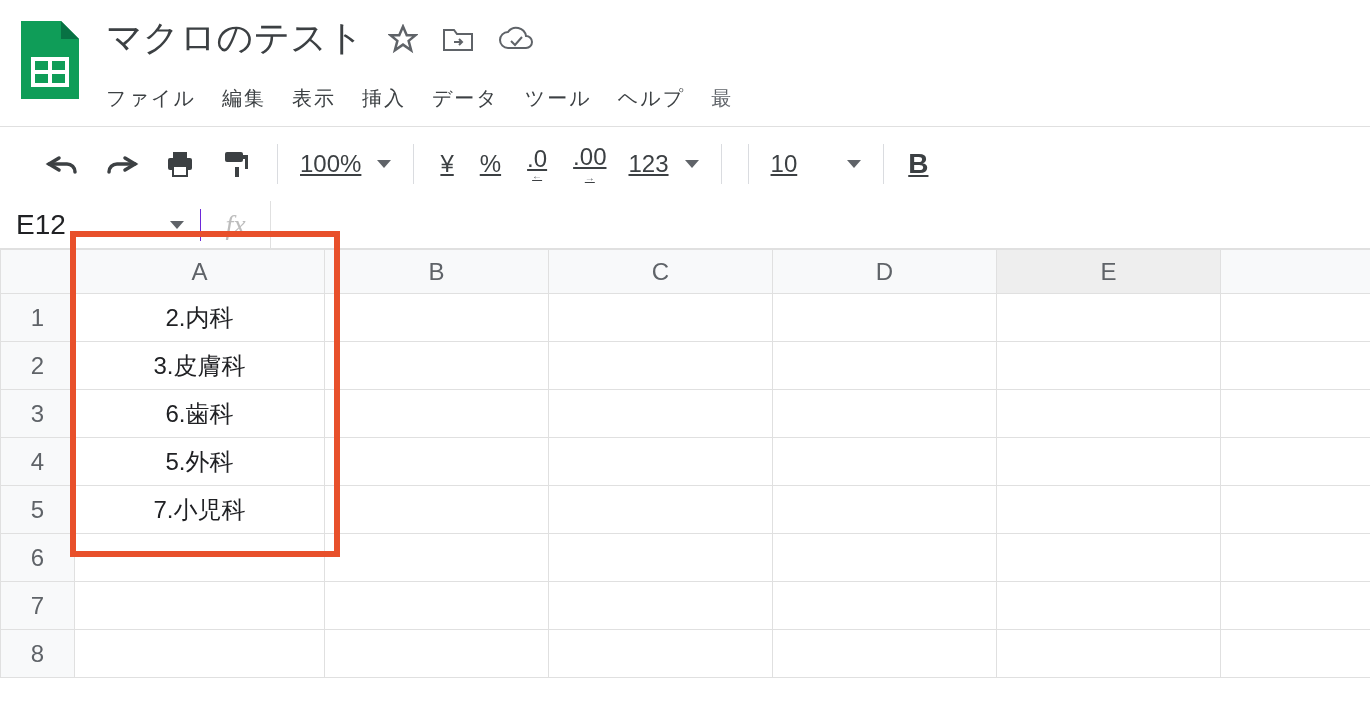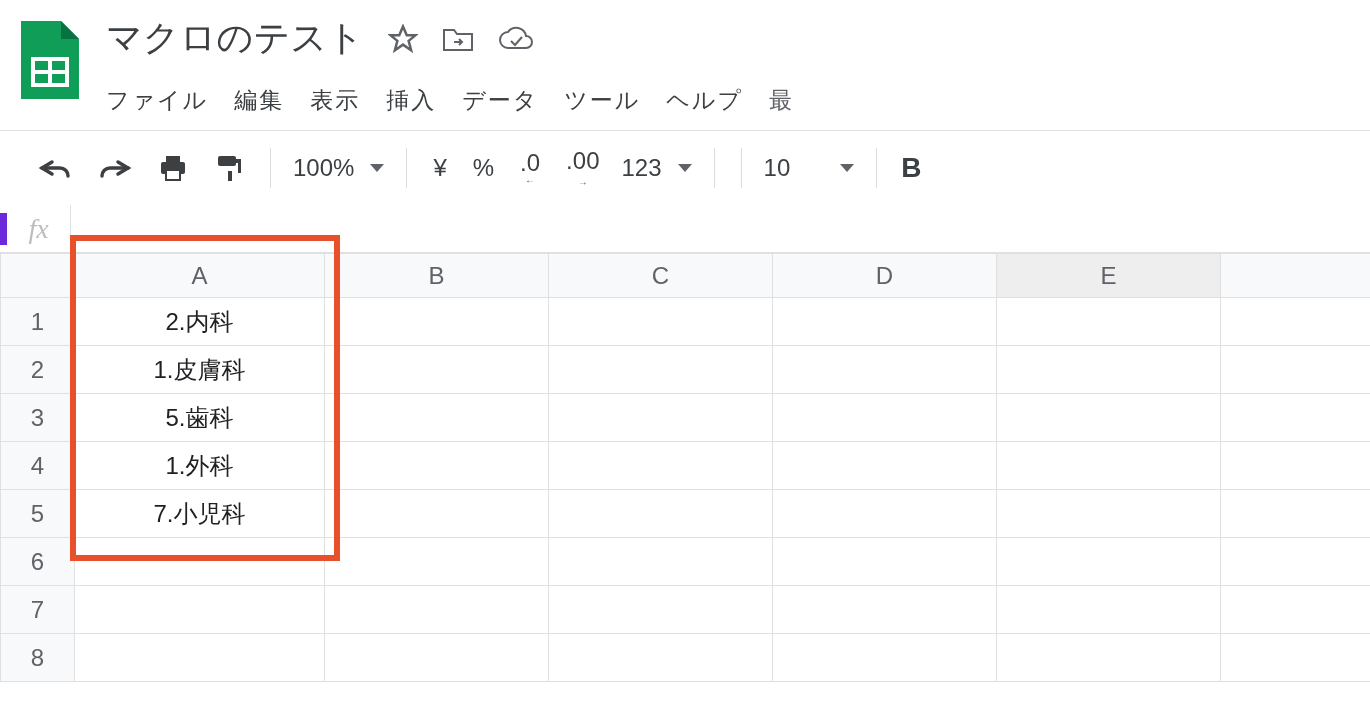--- a/index.html
+++ b/index.html
@@ -38,40 +38,41 @@
     white-space: nowrap;
   }
   .title-icon {
     color: #5f6368;
     display: inline-flex;
   }
   .menu-row {
     display: flex;
     gap: 26px;
     padding-top: 22px;
-    font-size: 23px;
+    font-size: 20px;
     color: #3c4043;
     white-space: nowrap;
     overflow: hidden;
     font-family: Liberation Serif, serif;
   }
   .menu-item { cursor: pointer; letter-spacing: 2px; }
   .truncated {
     display: inline-block;
     max-width: 42px;
     overflow: hidden;
     white-space: nowrap;
     color: #5f6368;
   }
 
   
   .toolbar-wrap {
     border-top: 1px solid #e0e0e0;
     margin-top: 14px;
-    padding: 10px 28px;
+    padding: 10px 35px;
+    text-decoration: underline;
   }
   .toolbar {
     display: flex;
     align-items: center;
     gap: 6px;
     height: 54px;
   }
   .tb-btn {
     padding: 6px 10px;
     color: #5f6368;
@@ -126,21 +127,21 @@
     border-right: 7px solid transparent;
     border-top: 8px solid #5f6368;
   }
   .fx {
     width: 70px;
     text-align: center;
     font-family: Georgia, serif;
     font-style: italic;
     font-size: 28px;
     color: #bdbdbd;
-    border-left: 7px solid #6d28d9;
+    border-left: 1px solid #6d28d9;
   }
   .fx-input {
     flex: 1;
     border-left: 1px solid #e0e0e0;
     height: 100%;
   }
 
   
   .grid-wrap {
     position: relative;
@@ -302,20 +303,24 @@
         <span class="tri"></span>
     </span>
 
     <span class="tb-sep"></span>
 
     <span class="bold">B</span>
   </div>
 </div>
 
 <div class="namebox-row">
+  <div class="namebox">
+    <span>E12</span>
+    <span class="tri"></span>
+  </div>
   <div class="fx">fx</div>
   <div class="fx-input"></div>
 </div>
 
 <div class="grid-wrap">
   <table class="sheet">
     <colgroup>
       <col style="width:74px">
       <col class="col-A">
         <col class="col-B">
@@ -340,39 +345,39 @@
         <th class="rowhdr">1</th>
         <td>2.内科</td>
         <td></td>
         <td></td>
         <td></td>
         <td></td>
         <td></td>
       </tr>
       <tr>
         <th class="rowhdr">2</th>
-        <td>1.皮膚科</td>
+        <td>3.皮膚科</td>
         <td></td>
           <td></td>
           <td></td>
           <td></td>
           <td></td>
       </tr>
       <tr>
         <th class="rowhdr">3</th>
-        <td>5.歯科</td>
+        <td>6.歯科</td>
         <td></td>
           <td></td>
           <td></td>
           <td></td>
           <td></td>
       </tr>
       <tr>
         <th class="rowhdr">4</th>
-        <td>1.外科</td>
+        <td>5.外科</td>
         <td></td>
           <td></td>
           <td></td>
           <td></td>
           <td></td>
       </tr>
       <tr>
         <th class="rowhdr">5</th>
         <td>7.小児科</td>
         <td></td>

